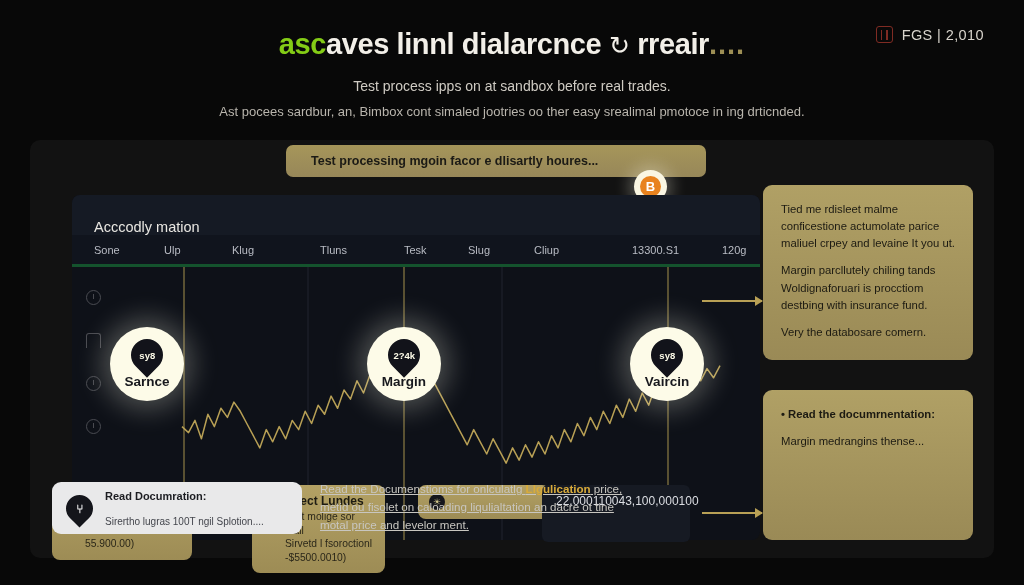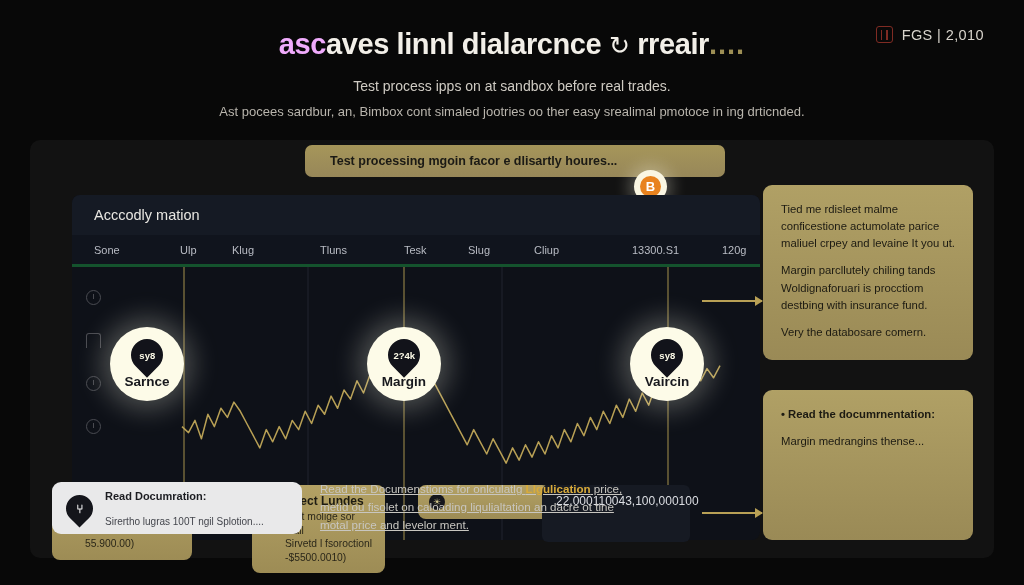--- a/index.html
+++ b/index.html
@@ -32,21 +32,21 @@
   }
   .hdr-badge .bico::before { left: 4px; }
   .hdr-badge .bico::after  { right: 4px; }
 
   .title {
     position: absolute; top: 28px; left: 0; width: 1024px;
     text-align: center;
     font-size: 29px; font-weight: 700; color: #f2efe8;
     letter-spacing: -0.4px;
   }
-  .title .gold { color: #f0abfc; text-align: right; }
+  .title .gold { color: #84cc16; text-align: right; }
   .title .refresh { color: #f2efe8; font-weight: 400; font-size: 25px; }
   .title .dots { color: #9d8f55; letter-spacing: 1px; }
 
   .sub1 {
     position: absolute; top: 78px; left: 0; width: 1024px;
     text-align: center; color: #cfcbc3; font-size: 14px;
   }
   .sub2 {
     position: absolute; top: 104px; left: 0; width: 1024px;
     text-align: center; color: #b9b5ad; font-size: 13px;
@@ -54,21 +54,21 @@
 
   
   .stage {
     position: absolute; left: 30px; top: 140px;
     width: 964px; height: 418px;
     background: #121212; border-radius: 10px;
   }
 
   
   .banner {
-    position: absolute; left: 275px; top: 5px;
+    position: absolute; left: 256px; top: 5px;
     width: 420px; height: 32px;
     background: linear-gradient(180deg,#a6965a,#978759);
     border-radius: 7px;
     display: flex; align-items: center;
     padding-left: 25px;
     color: #1b1a15; font-size: 12.5px; font-weight: 600;
   }
   .btc-coin {
     position: absolute; left: 604px; top: 30px;
     width: 33px; height: 33px; border-radius: 50%;
@@ -84,21 +84,21 @@
   }
 
   
   .card {
     position: absolute; left: 42px; top: 55px;
     width: 688px; height: 345px;
     background: #0e1118; border-radius: 8px; overflow: hidden;
   }
   .card-head {
     height: 40px; background: #151a24;
-    display: flex; align-items: center; padding-left: 22px;
+    display: flex; align-items: flex-end; padding-left: 22px;
     color: #e9e7e2; font-size: 14.5px;
   }
   .col-row {
     height: 32px; background: #10141d;
     display: flex; align-items: center;
     position: relative;
     border-bottom: 3px solid #14532d;
   }
   .col-row span {
     color: #b9bcc4; font-size: 11px; position: absolute;
@@ -259,21 +259,21 @@
     </div>
 
     <div class="card">
 
       <div class="card-head">
         <span>Acccodly mation</span>
       </div>
 
       <div class="col-row">
         <span style="left:22px">Sone</span>
-        <span style="left:108px">Ulp</span>
+        <span style="left:92px">Ulp</span>
         <span style="left:160px">Klug</span>
         <span style="left:248px">Tluns</span>
         <span style="left:332px">Tesk</span>
         <span style="left:396px">Slug</span>
         <span style="left:462px">Cliup</span>
         <span style="left:560px">13300.S1</span>
         <span style="left:650px">120g</span>
       </div>
 
       <div class="rail">

